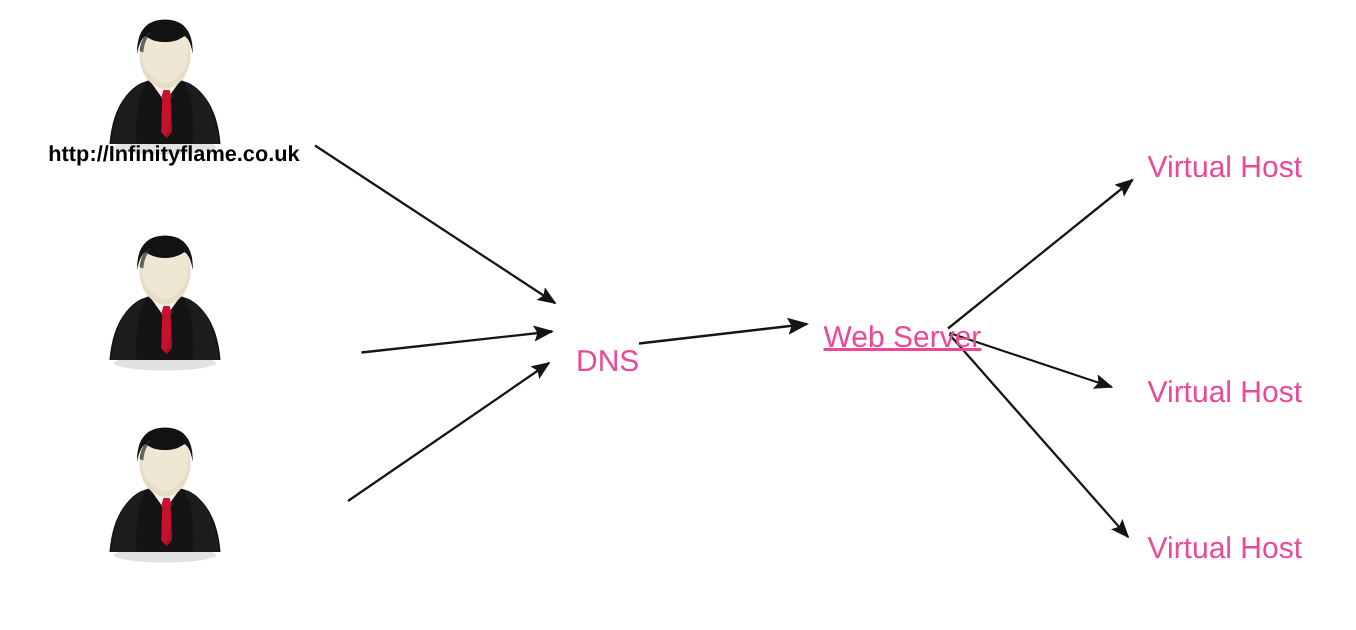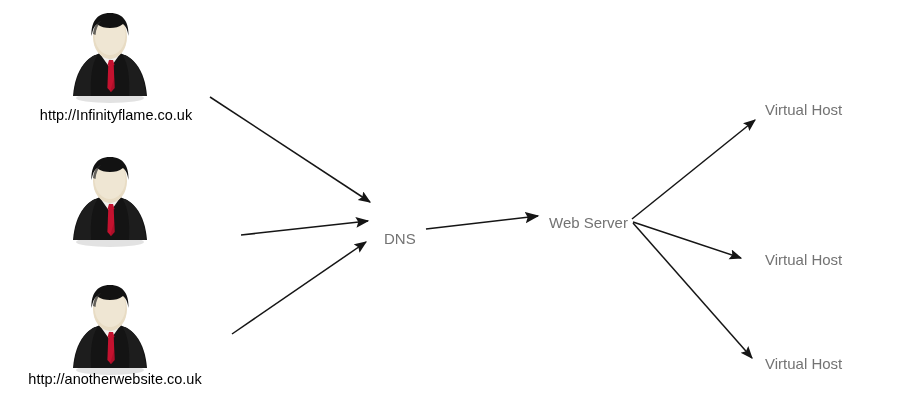--- a/index.html
+++ b/index.html
@@ -21,22 +21,22 @@
   #edges {
     position: absolute;
     left: 0;
     top: 0;
     width: 904px;
     height: 420px;
   }
   .node-label {
     position: absolute;
     font-family: "Liberation Sans", sans-serif;
-    font-size: 15px;
-    color: #737373;
+    font-size: 20px;
+    color: #ec4899;
     white-space: nowrap;
     line-height: 1;
   }
   .client-label {
     position: absolute;
     font-family: "Liberation Sans", sans-serif;
     font-size: 14.5px;
     color: #000000;
     white-space: nowrap;
     text-align: center;
@@ -96,21 +96,21 @@
         <path d="M41.2 58 L46.8 58 L47.6 80 L44 84 L40.4 80 Z" fill="#c4122f"></path>
         <path d="M43 84 L44 84 L47.6 80 L47.2 70 Z" fill="#9c0d25" opacity="0.55"></path>
         <path d="M28 47 C16 52 9 68 7 88 L24 88 C23 70 25 56 30 48 Z" fill="#1d1d1d"></path>
         <path d="M58 47 C70 52 77 68 79 88 L62 88 C63 70 61 56 56 48 Z" fill="#1d1d1d"></path>
         <ellipse cx="43" cy="29" rx="17" ry="22" fill="#e8dcc4"></ellipse>
         <ellipse cx="43" cy="27" rx="15.5" ry="20" fill="#efe6d3"></ellipse>
         <path d="M43 5 C29 5 24 15 24.5 28 C25.5 22 27 18 30 16 C34 19 38 20 43 20 C48 20 52 19 56 16 C59 18 60.5 22 61.5 28 C62 15 57 5 43 5 Z" fill="#121212"></path>
         <path d="M26 26 C27 18 30 14 34 13 C31 17 29 21 28.5 27 Z" fill="#2a2a2a" opacity="0.7"></path>
       </svg>
     </div>
-    <div class="client-label" style="left:-14px; top:100px; width:200px;">http://Infinityflame.co.uk</div>
+    <div class="client-label" style="left:-14px; top:88px; width:200px;font-weight:bold;">http://Infinityflame.co.uk</div>
   </div>
 
   <div class="client" style="left:30px; top:152px;">
     <div class="avatar">
       <svg viewBox="0 0 86 96" xmlns="http://www.w3.org/2000/svg">
         <ellipse cx="43" cy="90" rx="34" ry="5" fill="#d8d8d8" opacity="0.75"></ellipse>
         <path d="M43 44 C20 44 8 62 6 88 L80 88 C78 62 66 44 43 44 Z" fill="#141414"></path>
         <path d="M33 46 L43 60 L53 46 L50 44 L43 52 L36 44 Z" fill="#f4f2ee"></path>
         <path d="M36 44 L43 53 L50 44 L47 42 L43 47 L39 42 Z" fill="#e9e7e2"></path>
         <path d="M42 52 L46 52 L47.5 57 L44 60 L40.5 57 Z" fill="#c4122f"></path>
@@ -137,26 +137,25 @@
         <path d="M41.2 58 L46.8 58 L47.6 80 L44 84 L40.4 80 Z" fill="#c4122f"></path>
         <path d="M43 84 L44 84 L47.6 80 L47.2 70 Z" fill="#9c0d25" opacity="0.55"></path>
         <path d="M28 47 C16 52 9 68 7 88 L24 88 C23 70 25 56 30 48 Z" fill="#1d1d1d"></path>
         <path d="M58 47 C70 52 77 68 79 88 L62 88 C63 70 61 56 56 48 Z" fill="#1d1d1d"></path>
         <ellipse cx="43" cy="29" rx="17" ry="22" fill="#e8dcc4"></ellipse>
         <ellipse cx="43" cy="27" rx="15.5" ry="20" fill="#efe6d3"></ellipse>
         <path d="M43 5 C29 5 24 15 24.5 28 C25.5 22 27 18 30 16 C34 19 38 20 43 20 C48 20 52 19 56 16 C59 18 60.5 22 61.5 28 C62 15 57 5 43 5 Z" fill="#121212"></path>
         <path d="M26 26 C27 18 30 14 34 13 C31 17 29 21 28.5 27 Z" fill="#2a2a2a" opacity="0.7"></path>
       </svg>
     </div>
-    <div class="client-label" style="left:-20px; top:92px; width:210px;">http://anotherwebsite.co.uk</div>
   </div>
 
   <div class="node-label" style="left:384px; top:231px;">DNS</div>
 
-  <div class="node-label" style="left:549px; top:215px;">Web Server</div>
+  <div class="node-label" style="left:549px; top:215px;text-decoration:underline;">Web Server</div>
 
   <div class="node-label" style="left:765px; top:102px;">Virtual Host</div>
 
   <div class="node-label" style="left:765px; top:252px;">Virtual Host</div>
 
   <div class="node-label" style="left:765px; top:356px;">Virtual Host</div>
 
 </div>
 
 </body></html>

